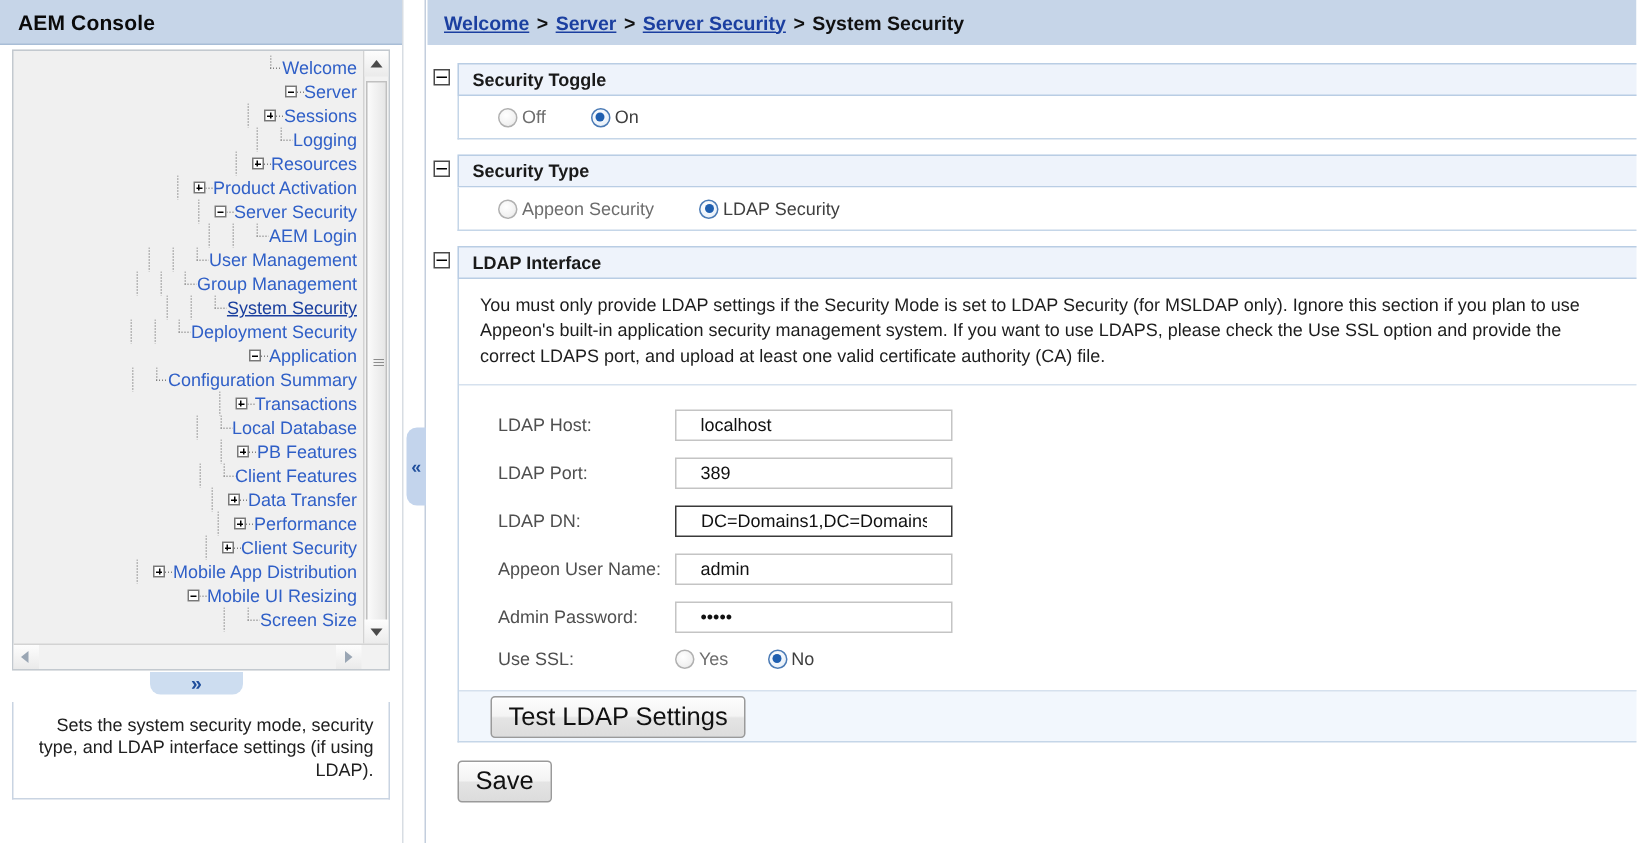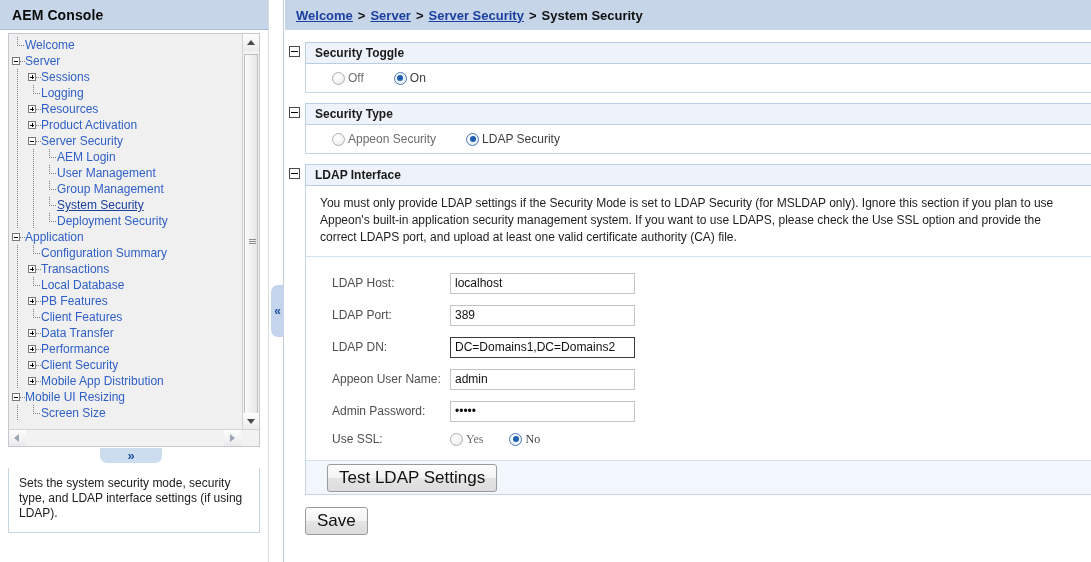--- a/index.html
+++ b/index.html
@@ -17,20 +17,21 @@
   }
 
   
   #left-panel {
     position: absolute;
     left: 0; top: 0;
     width: 268px;
     height: 562px;
     background: #ffffff;
     box-sizing: border-box;
+    text-align: right;
   }
   .panel-header {
     height: 30px;
     background: #c6d5e8;
     border-bottom: 1px solid #a8bdd6;
     display: flex;
     align-items: center;
     padding-left: 12px;
     box-sizing: border-box;
   }
@@ -455,34 +456,34 @@
   }
   .form-input {
     width: 185px;
     height: 21px;
     border: 1px solid #c4c4c4;
     background: #ffffff;
     box-sizing: border-box;
     font-family: "Liberation Sans", sans-serif;
     font-size: 12px;
     color: #111;
-    padding: 0 4px;
+    padding: 0 16px;
     outline: none;
   }
   .form-input.focused {
     border: 1px solid #3a3a3a;
   }
   .ssl-row {
     display: flex;
     align-items: center;
     height: 24px;
     padding-left: 26px;
   }
   .ssl-opts { display: flex; align-items: center; }
-  .ssl-opts .radio-item { margin-right: 26px; font-family: Liberation Serif, serif; }
+  .ssl-opts .radio-item { margin-right: 26px; }
 
   .action-bar {
     background: #f2f7fd;
     border-top: 1px solid #d6e1ee;
     height: 34px;
     display: flex;
     align-items: center;
     padding-left: 21px;
     box-sizing: border-box;
   }

